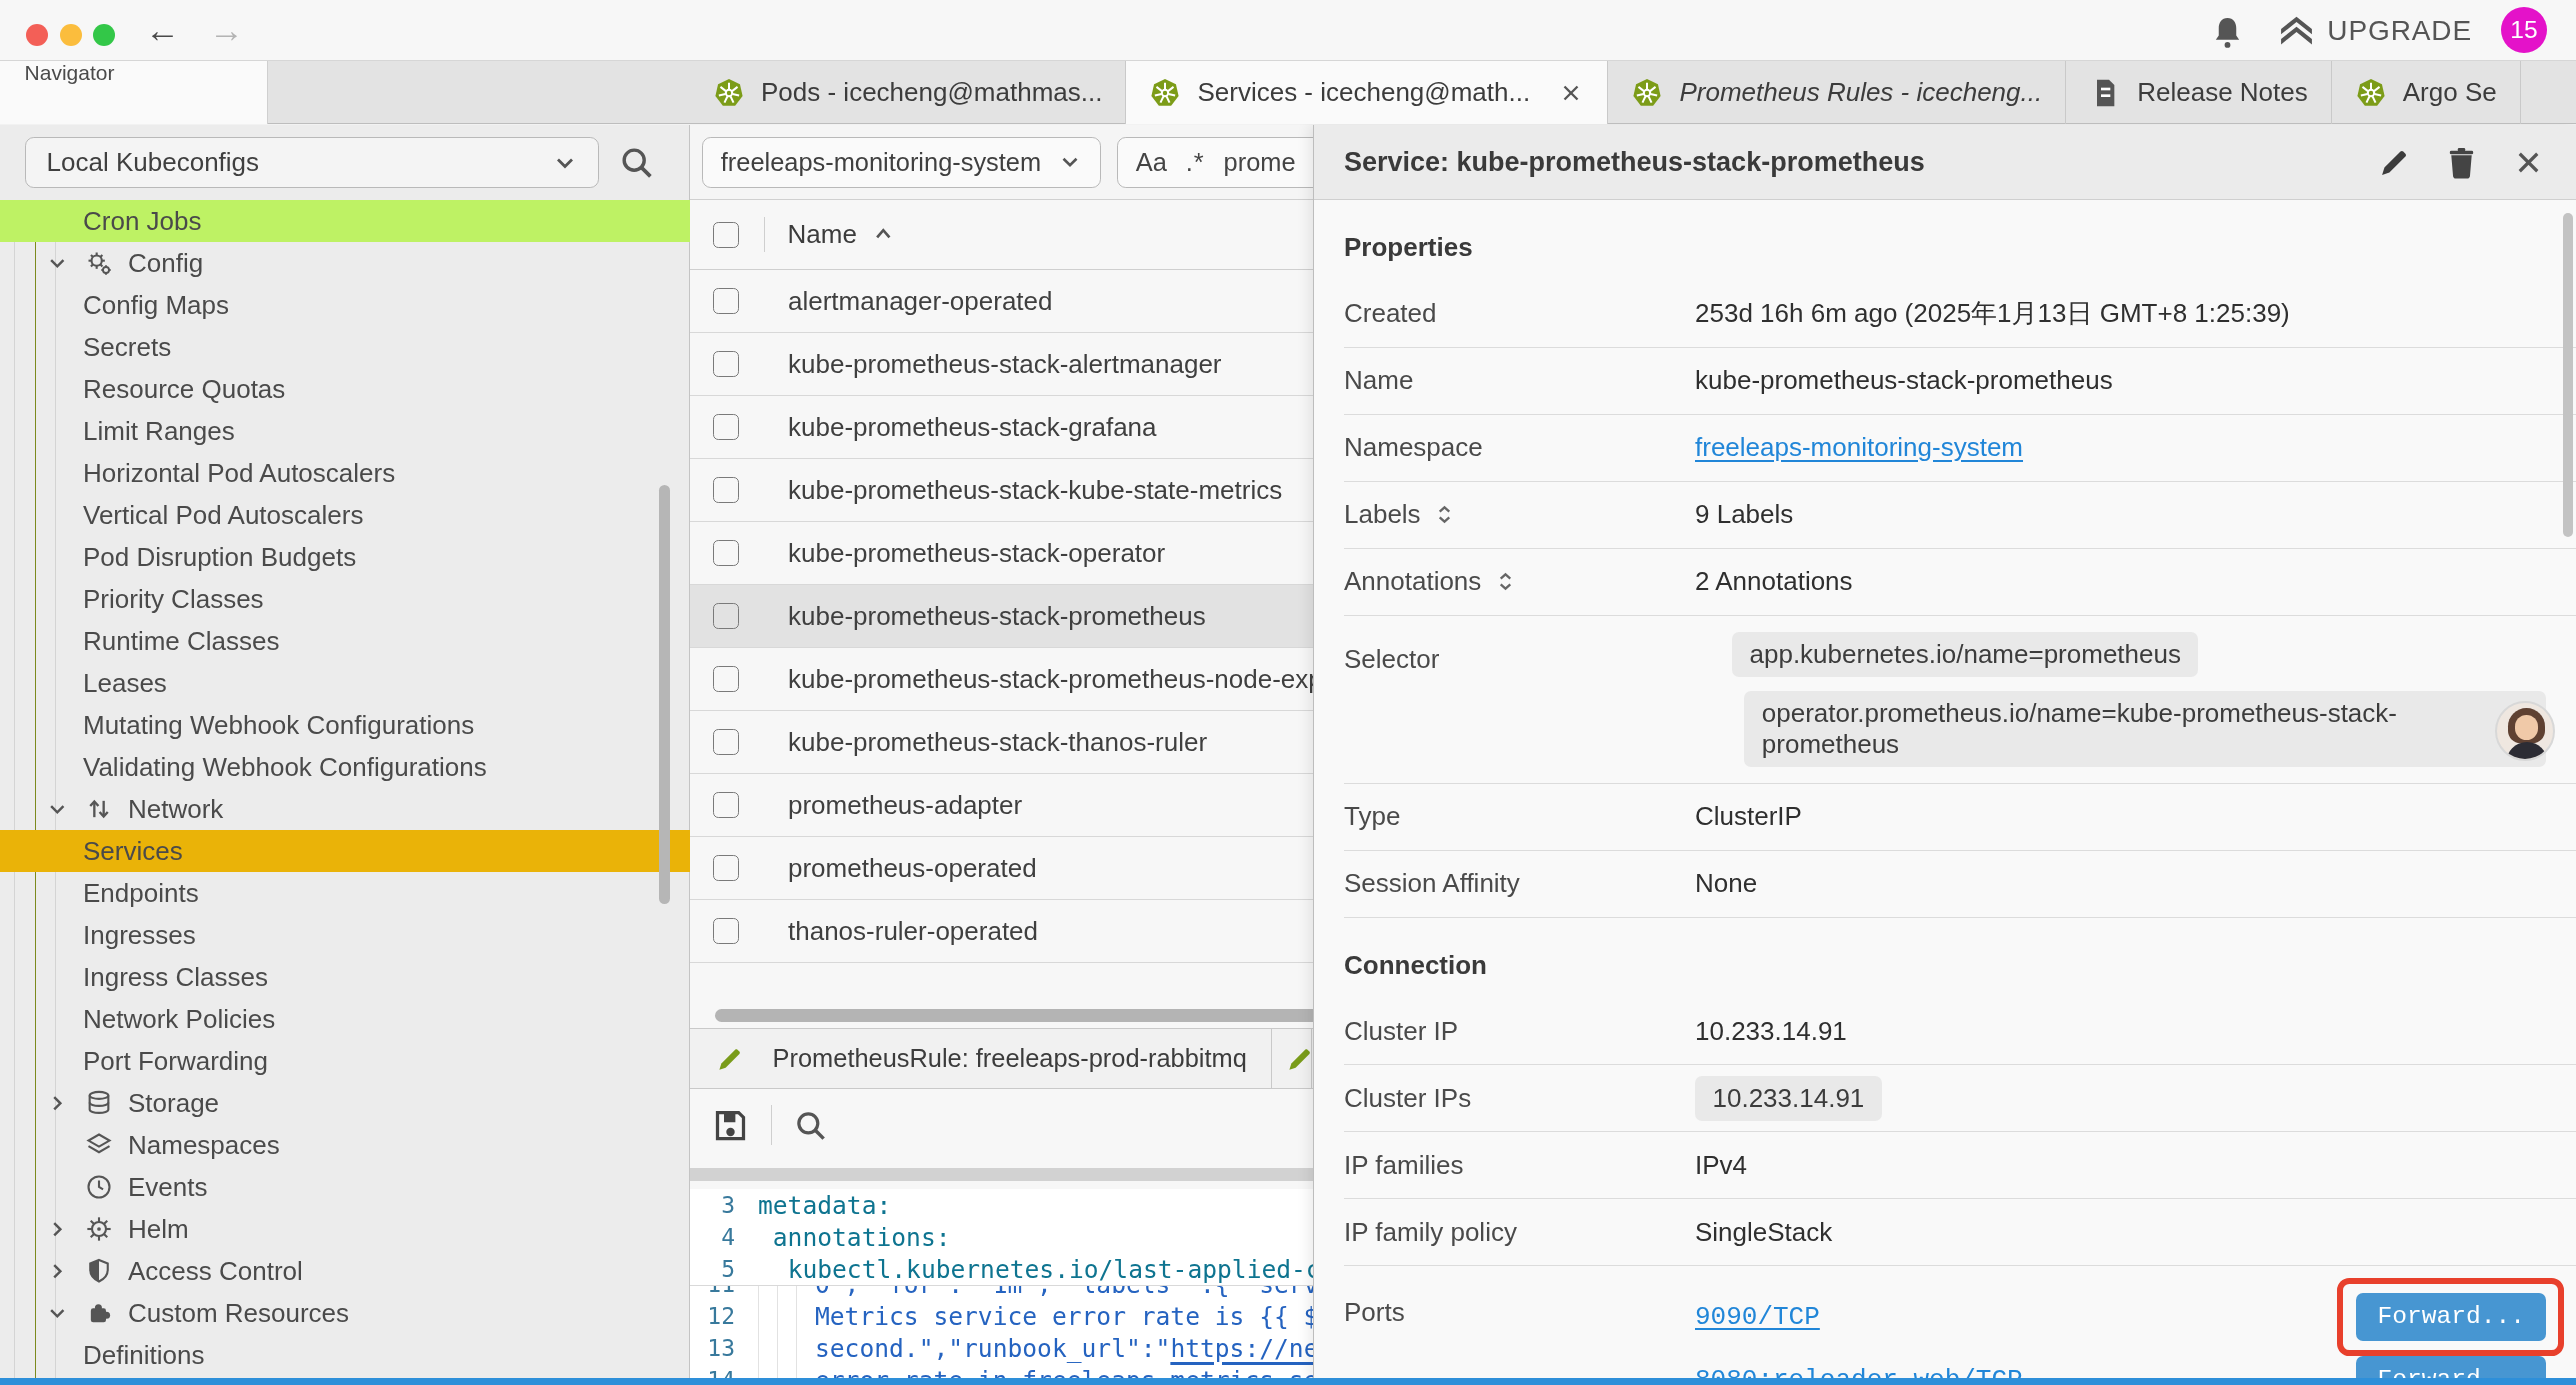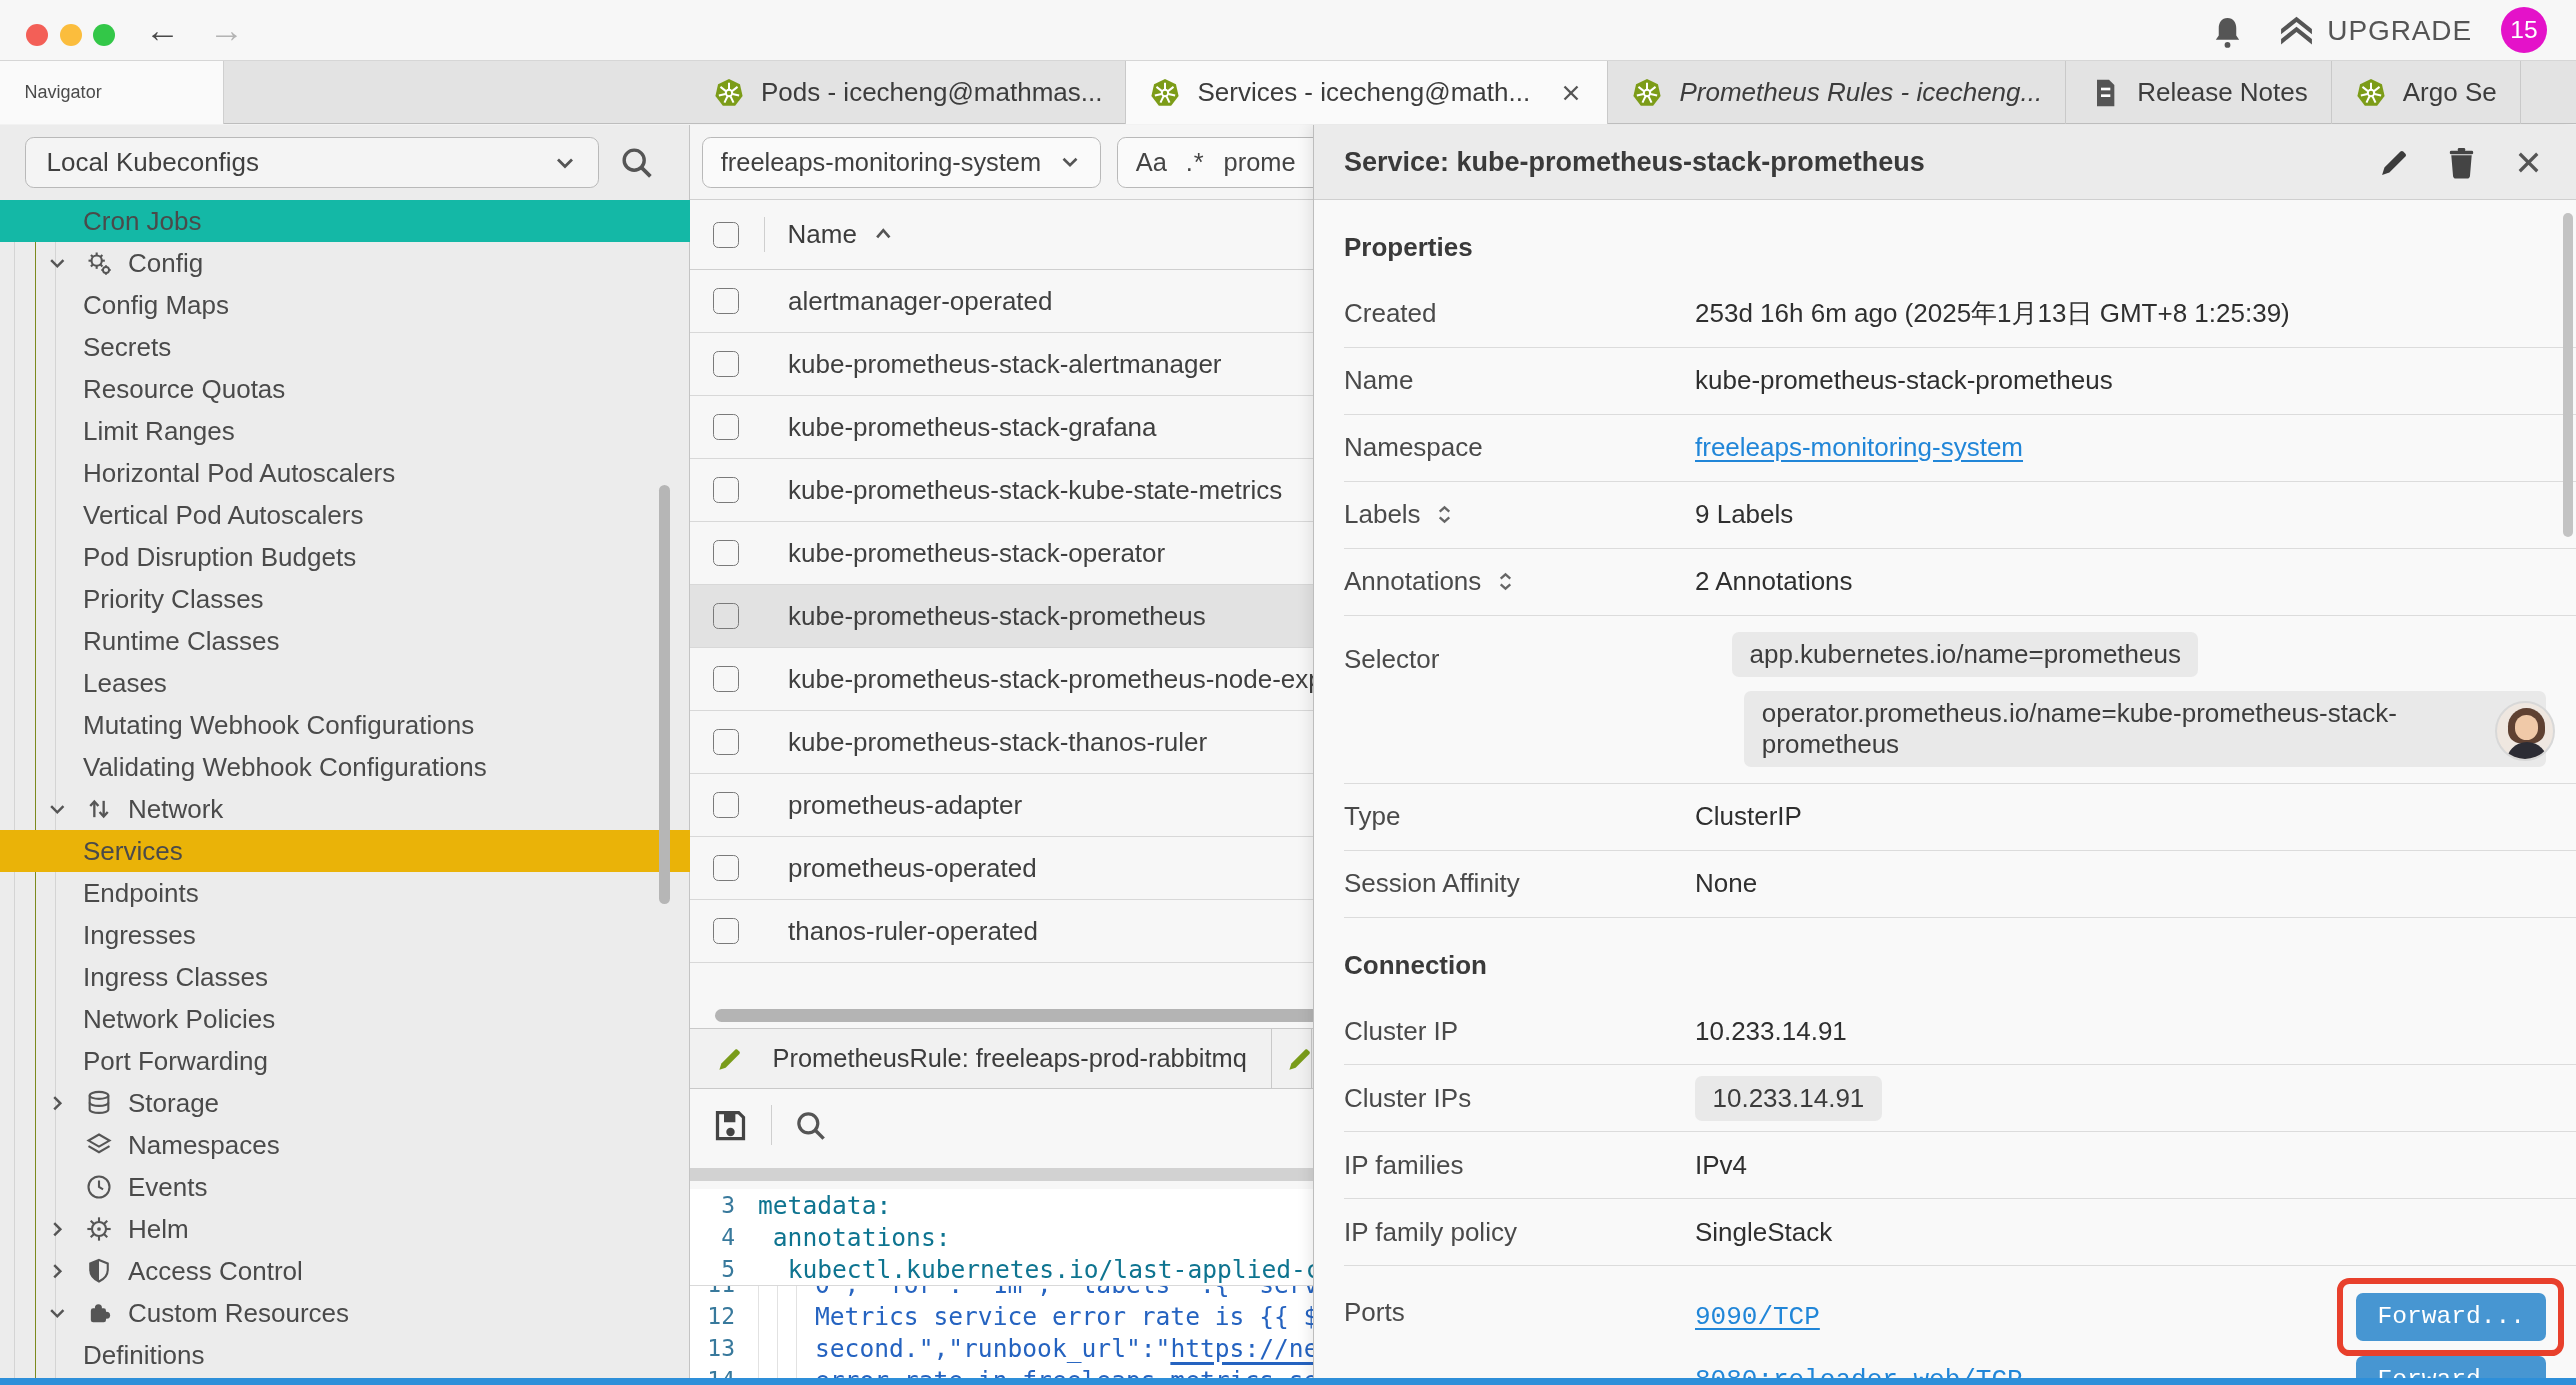--- a/index.html
+++ b/index.html
@@ -18,23 +18,23 @@
   #fwd-arrow { left:209px; color:#b4b4b4; }
   #bell { position:absolute; left:2210px; top:15px; }
   #upgrade { position:absolute; left:2278px; top:12.3px; display:flex; align-items:center; gap:12.3px;
     color:#555; font-size:28px; letter-spacing:0.9px; }
   #notif-badge { position:absolute; left:2501px; top:7px; width:46px; height:46px; border-radius:50%;
     background:#e412c9; color:#fff; font-size:24.6px; display:flex; align-items:center; justify-content:center; }
 
   
   #tabstrip { position:absolute; left:0; top:61px; width:2576px; height:63px;
     background:#e3e3e3; border-bottom:1.8px solid #bdbdbd; z-index:39; }
-  #navigator-tab { position:absolute; left:0; top:0; width:224px; height:63px; background:#fafafa;
-    border-right:0.9px solid #cfcfcf; display:flex; align-items:center; padding-left:24.6px;
-    font-size:18px; color:#4a4a4a; }
+  #navigator-tab { position:absolute; left:0; top:0; width:268px; height:63px; background:#fafafa;
+    border-right:0.9px solid #cfcfcf; display:flex; align-items:flex-start; padding-left:24.6px;
+    font-size:21px; color:#4a4a4a; }
   #content-tabs { position:absolute; left:690px; top:0; height:63px; display:flex; }
   .ctab { height:63px; display:flex; align-items:center; gap:16px; padding:0 23px;
     border-right:0.9px solid #c9c9c9; font-size:26px; color:#3c3c3c; overflow:hidden; }
   .ctab.active { background:#fafafa; }
   .ctab .close { margin-left:12.3px; font-size:24.6px; color:#555; }
   .ctab.italic .lbl { font-style:italic; }
 
   
   #sidebar { position:absolute; left:0; top:125px; width:690px; height:1254px;
     background:#ececec; border-right:0.9px solid #c4c4c4; z-index:10; }
@@ -44,21 +44,21 @@
     background:#f4f4f4; display:flex; align-items:center; justify-content:space-between;
     padding:0 19px 0 21px; font-size:26px; color:#3f3f3f; }
   #sidebar-search-btn { margin-left:19px; }
   #tree { position:absolute; left:0; top:75px; width:690px; height:1178px; overflow:hidden; }
   #tree .guides { position:absolute; left:0; top:0; width:690px; height:1178px; }
   #tree .guides i { position:absolute; top:0; bottom:0; width:0; border-left:1.8px solid #d4d4d4; }
   #tree .guides i.g2 { border-left-color:#7c8a1e; }
   .titem { position:relative; height:42px; display:flex; align-items:center; font-size:26px; color:#4a4a4a; }
   .titem.lvl1 { padding-left:44px; gap:14px; }
   .titem.lvl2 { padding-left:83px; }
-  .titem.hl-light { background:#14b8a6; }
+  .titem.hl-light { background:#bef264; }
   .titem.hl-selected { background:#eab308; }
   .titem .chev { width:26px; display:flex; justify-content:center; }
   .titem .nic { width:30px; display:flex; justify-content:center; }
 
   #sidebar-scrollthumb { position:absolute; left:659px; top:360px; width:11.4px; height:419px;
     background:#b6b6b6; border-radius:6.1px; }
 
   
   #main { position:absolute; left:690px; top:125px; width:1423px; height:1254px; background:#f7f7f7; z-index:5; }
   #main-toolbar { position:absolute; left:0; top:0; width:100%; height:75px; display:flex; align-items:center;

